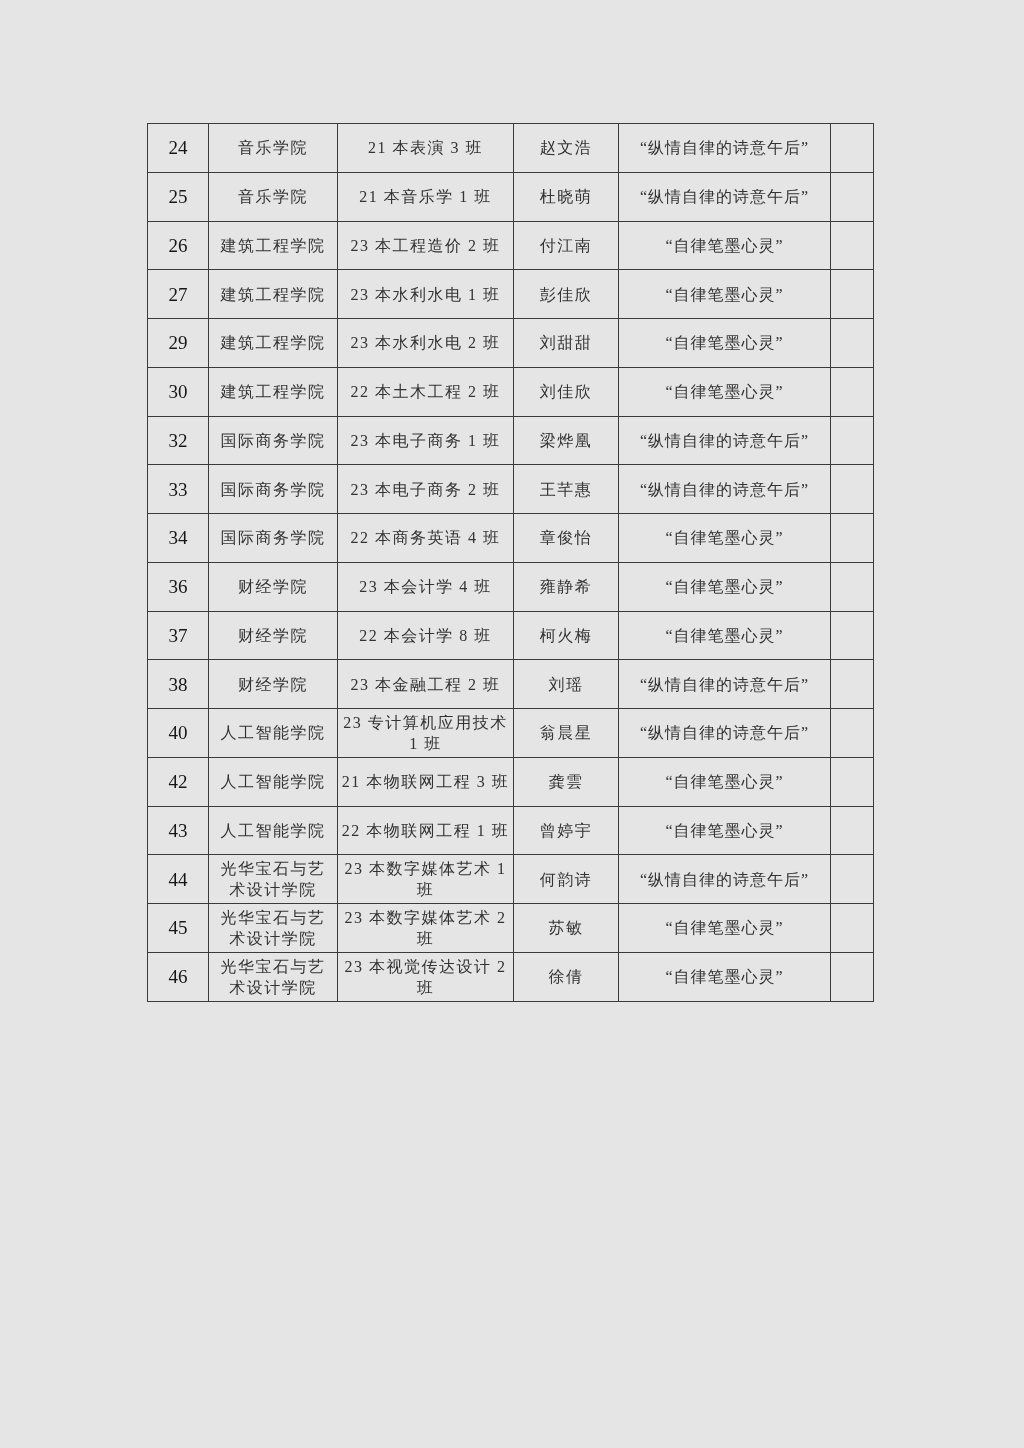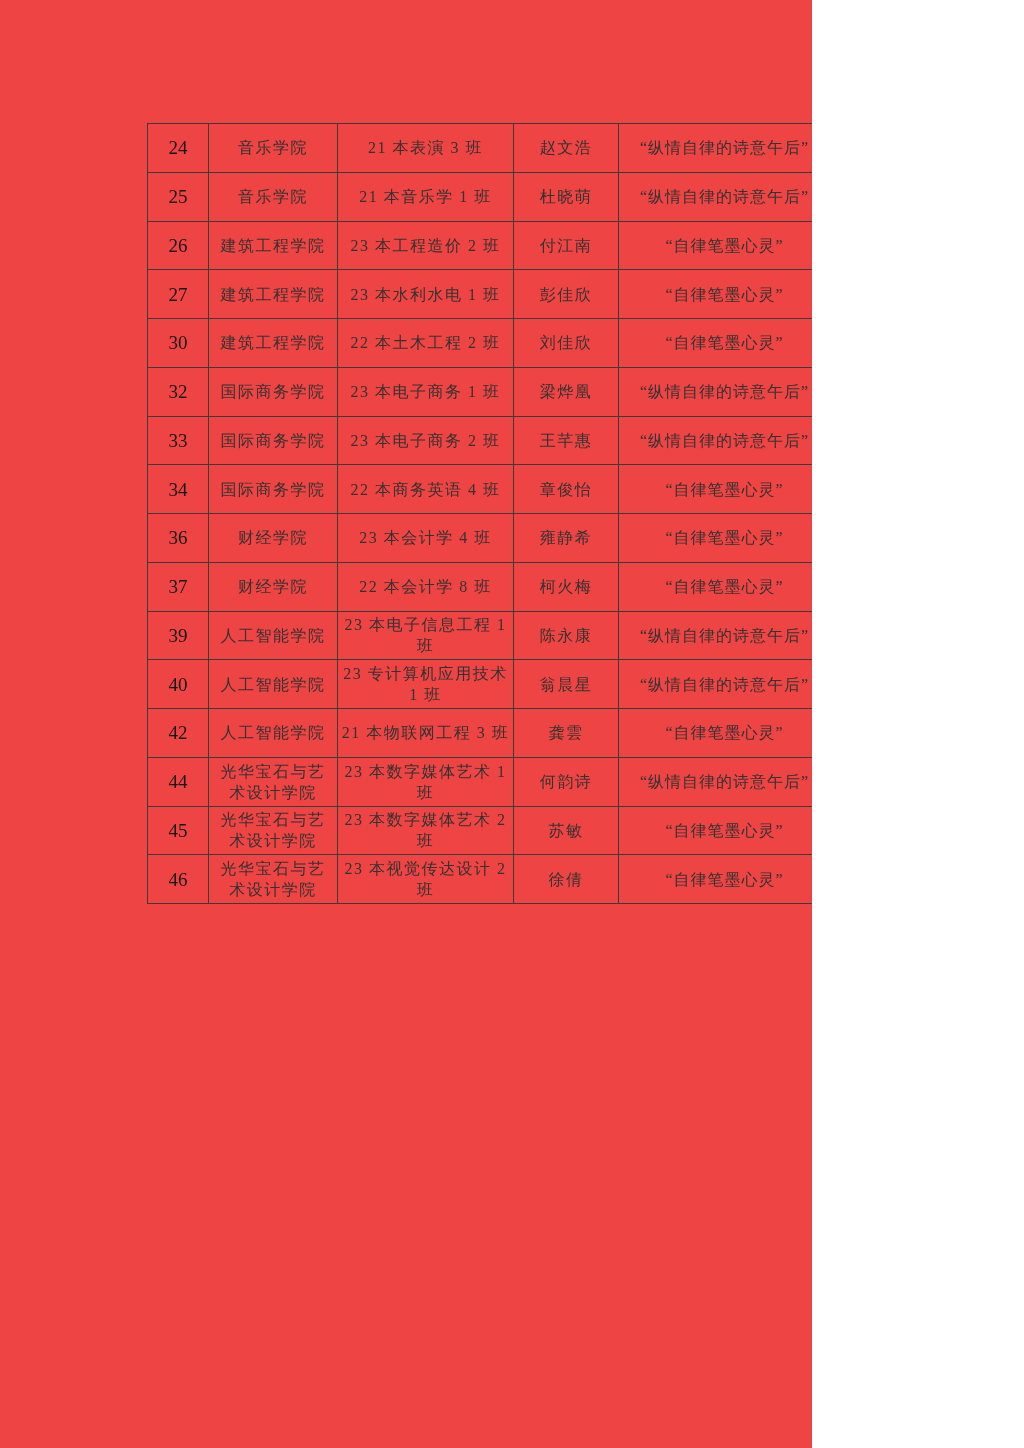--- a/index.html
+++ b/index.html
@@ -2,23 +2,23 @@
 <html><head>
 <meta charset="utf-8">
 <style>
   html, body {
     margin: 0;
     padding: 0;
     background: #ffffff;
   }
   .page {
     position: relative;
-    width: 812px;
+    width: 1024px;
     height: 1448px;
-    background: #ef4444;
+    background: #e5e5e5;
     overflow: hidden;
     font-family: "Liberation Serif", "DejaVu Serif", serif;
   }
   table.roster {
     position: absolute;
     left: 147px;
     top: 123px;
     width: 726px;
     border-collapse: collapse;
     table-layout: fixed;
@@ -91,20 +91,28 @@
         </tr>
         <tr>
           <td class="num">27</td>
           <td class="college">建筑工程学院</td>
           <td class="class">23 本水利水电 1 班</td>
           <td class="name">彭佳欣</td>
           <td class="title">“自律笔墨心灵”</td>
           <td class="note"></td>
         </tr>
         <tr>
+          <td class="num">29</td>
+          <td class="college">建筑工程学院</td>
+          <td class="class">23 本水利水电 2 班</td>
+          <td class="name">刘甜甜</td>
+          <td class="title">“自律笔墨心灵”</td>
+          <td class="note"></td>
+        </tr>
+        <tr>
           <td class="num">30</td>
           <td class="college">建筑工程学院</td>
           <td class="class">22 本土木工程 2 班</td>
           <td class="name">刘佳欣</td>
           <td class="title">“自律笔墨心灵”</td>
           <td class="note"></td>
         </tr>
         <tr>
           <td class="num">32</td>
           <td class="college">国际商务学院</td>
@@ -139,40 +147,48 @@
         </tr>
         <tr>
           <td class="num">37</td>
           <td class="college">财经学院</td>
           <td class="class">22 本会计学 8 班</td>
           <td class="name">柯火梅</td>
           <td class="title">“自律笔墨心灵”</td>
           <td class="note"></td>
         </tr>
         <tr>
-          <td class="num">39</td>
-          <td class="college">人工智能学院</td>
-          <td class="class">23 本电子信息工程 1 班</td>
-          <td class="name">陈永康</td>
+          <td class="num">38</td>
+          <td class="college">财经学院</td>
+          <td class="class">23 本金融工程 2 班</td>
+          <td class="name">刘瑶</td>
           <td class="title">“纵情自律的诗意午后”</td>
           <td class="note"></td>
         </tr>
         <tr>
           <td class="num">40</td>
           <td class="college">人工智能学院</td>
           <td class="class">23 专计算机应用技术 1 班</td>
           <td class="name">翁晨星</td>
           <td class="title">“纵情自律的诗意午后”</td>
           <td class="note"></td>
         </tr>
         <tr>
           <td class="num">42</td>
           <td class="college">人工智能学院</td>
           <td class="class">21 本物联网工程 3 班</td>
           <td class="name">龚雲</td>
+          <td class="title">“自律笔墨心灵”</td>
+          <td class="note"></td>
+        </tr>
+        <tr>
+          <td class="num">43</td>
+          <td class="college">人工智能学院</td>
+          <td class="class">22 本物联网工程 1 班</td>
+          <td class="name">曾婷宇</td>
           <td class="title">“自律笔墨心灵”</td>
           <td class="note"></td>
         </tr>
         <tr>
           <td class="num">44</td>
           <td class="college">光华宝石与艺术设计学院</td>
           <td class="class">23 本数字媒体艺术 1 班</td>
           <td class="name">何韵诗</td>
           <td class="title">“纵情自律的诗意午后”</td>
           <td class="note"></td>

